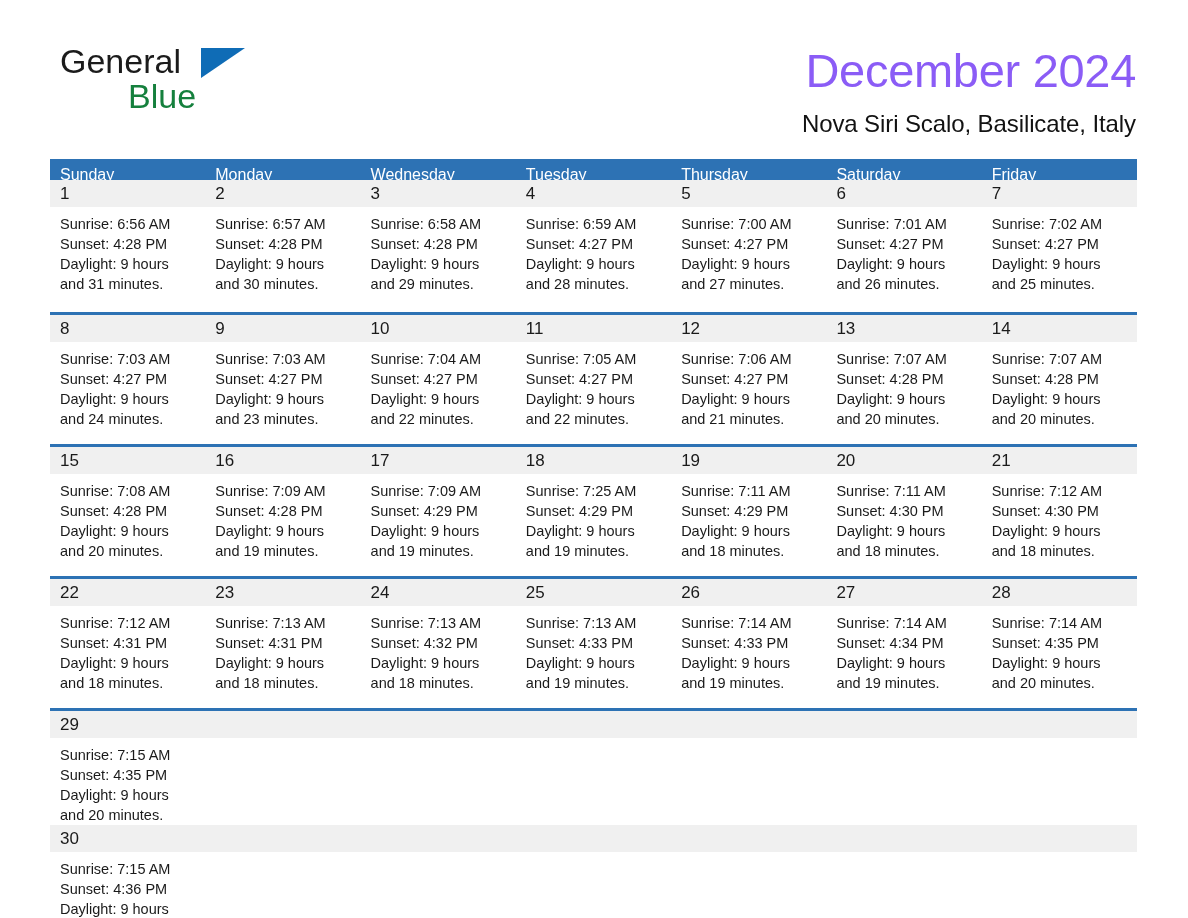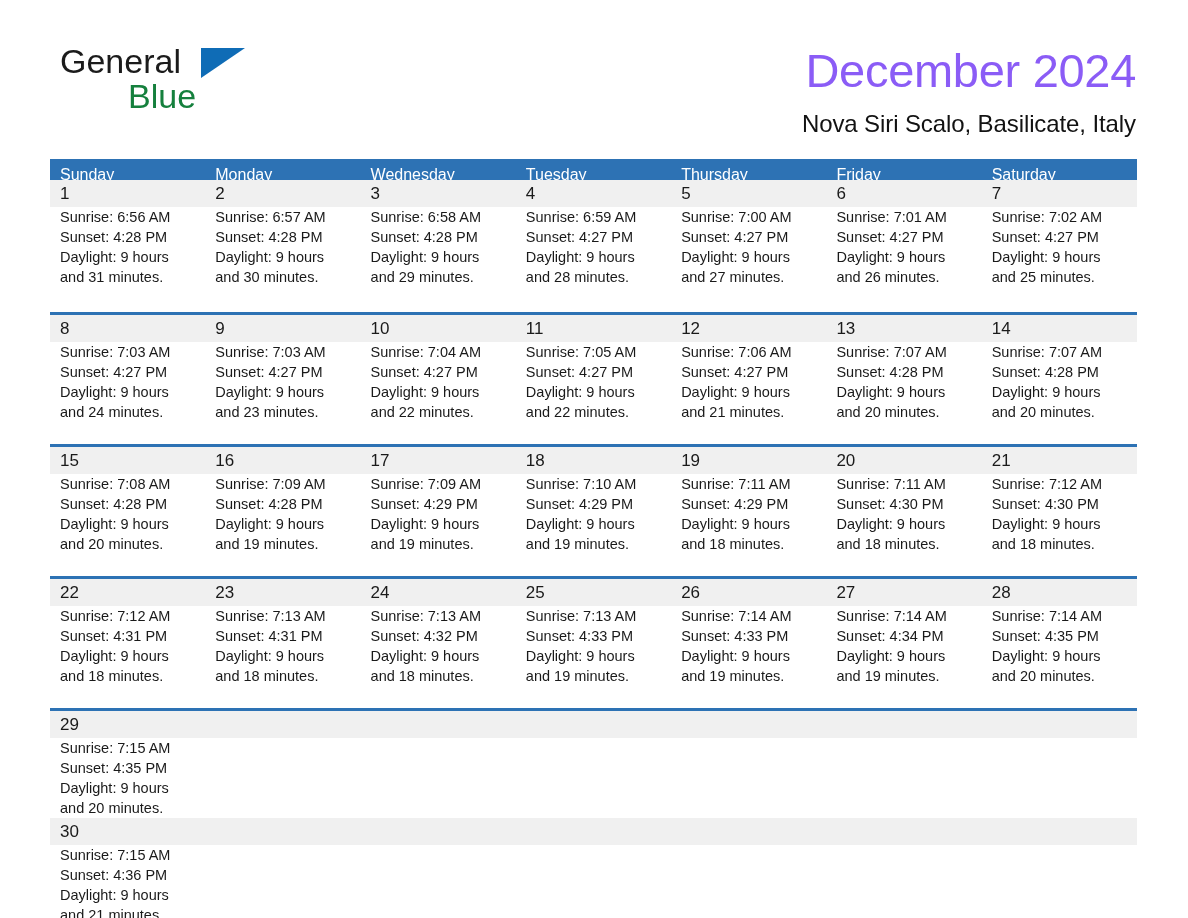--- a/index.html
+++ b/index.html
@@ -134,21 +134,21 @@
   }
   .day.empty .day-num-strip {
     background: #f0f0f0;
   }
   .day-num {
     font-size: 17px;
     line-height: 27px;
     color: #1a1a1a;
   }
   .day-body {
-    padding: 0 6px 0 10px;
+    padding: 7px 6px 0 10px;
     box-sizing: border-box;
   }
   .day-line {
     font-size: 14.5px;
     line-height: 20px;
     color: #1a1a1a;
     white-space: nowrap;
   }
 </style>
 </head>
@@ -171,22 +171,22 @@
 
   </div>
 
   <div class="calendar">
     <div class="weekday-row" id="weekday-row">
         <div class="weekday">Sunday</div>
         <div class="weekday">Monday</div>
         <div class="weekday">Wednesday</div>
         <div class="weekday">Tuesday</div>
         <div class="weekday">Thursday</div>
+        <div class="weekday">Saturday</div>
         <div class="weekday">Friday</div>
-        <div class="weekday">Saturday</div>
       </div>
     <div id="weeks-container">
         <div class="week first">
           <div class="day">
             <div class="day-num-strip"><span class="day-num">1</span></div>
             <div class="day-body">
               <div class="day-line">Sunrise: 6:56 AM</div>
               <div class="day-line">Sunset: 4:28 PM</div>
               <div class="day-line">Daylight: 9 hours</div>
               <div class="day-line">and 31 minutes.</div>
@@ -336,21 +336,21 @@
             <div class="day-body">
               <div class="day-line">Sunrise: 7:09 AM</div>
               <div class="day-line">Sunset: 4:29 PM</div>
               <div class="day-line">Daylight: 9 hours</div>
               <div class="day-line">and 19 minutes.</div>
             </div>
           </div>
           <div class="day">
             <div class="day-num-strip"><span class="day-num">18</span></div>
             <div class="day-body">
-              <div class="day-line">Sunrise: 7:10 AM</div>
+              <div class="day-line">Sunrise: 7:25 AM</div>
               <div class="day-line">Sunset: 4:29 PM</div>
               <div class="day-line">Daylight: 9 hours</div>
               <div class="day-line">and 19 minutes.</div>
             </div>
           </div>
           <div class="day">
             <div class="day-num-strip"><span class="day-num">19</span></div>
             <div class="day-body">
               <div class="day-line">Sunrise: 7:11 AM</div>
               <div class="day-line">Sunset: 4:29 PM</div>

